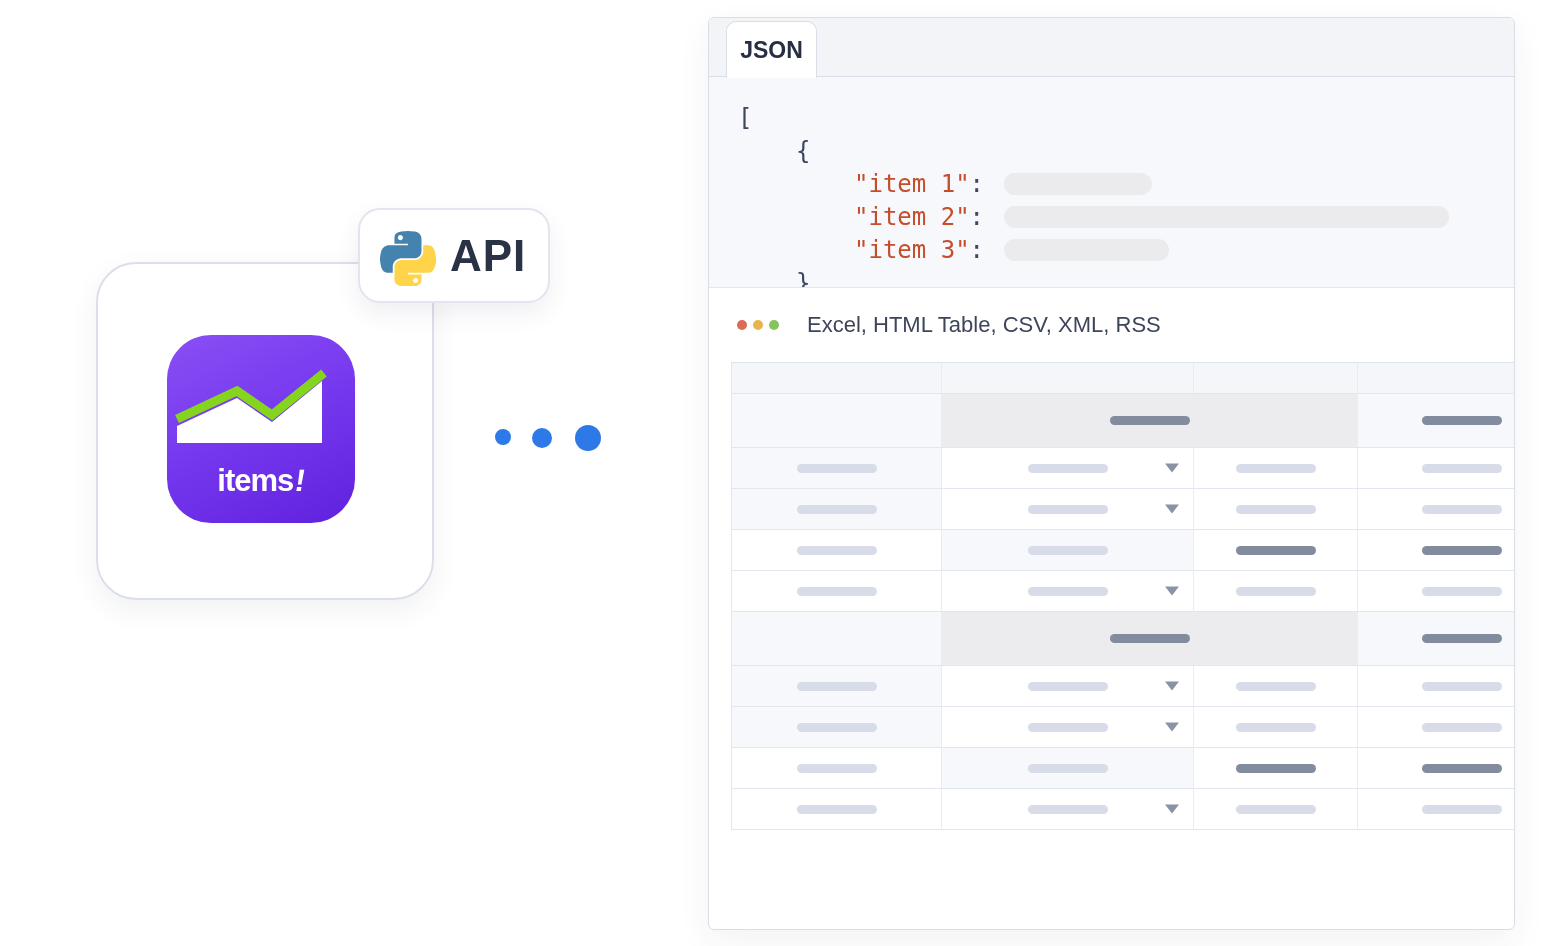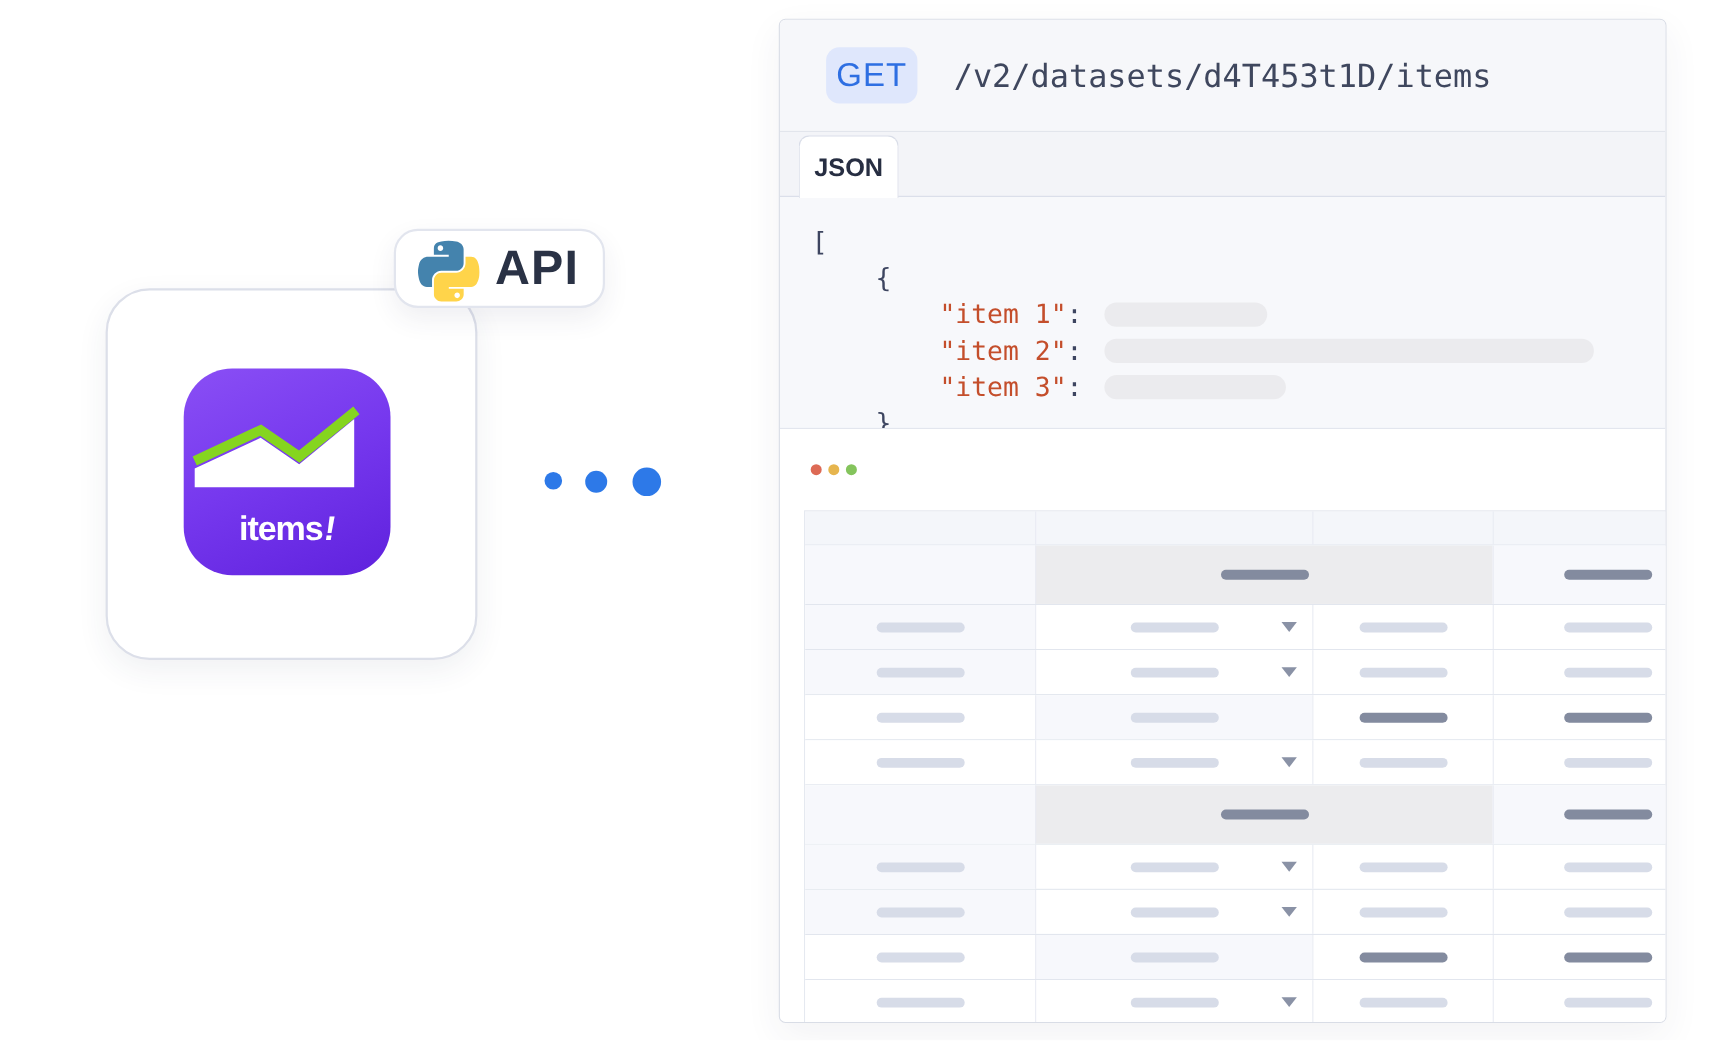--- a/index.html
+++ b/index.html
@@ -11,21 +11,21 @@
     background:#fff;border:2px solid #dcdfe9;border-radius:40px;
     box-shadow:0 10px 28px rgba(45,55,90,.07);}
   .yf-icon{position:absolute;left:167px;top:335px;width:188px;height:188px;
     border-radius:44px;overflow:hidden;
     background:linear-gradient(155deg,#8a4ff5 0%,#7638ee 48%,#5f21dd 100%);}
   .yf-icon svg{position:absolute;left:0;top:0;}
   .yf-word{position:absolute;left:0;top:126px;width:100%;text-align:center;
     color:#fff;font-weight:800;font-size:31px;letter-spacing:-1px;line-height:40px;}
   .yf-word .bang{display:inline-block;transform:skewX(-9deg);margin-left:2px;}
 
-  .api-chip{position:absolute;left:358px;top:208px;width:192px;height:72px;
+  .api-chip{position:absolute;left:358px;top:208px;width:192px;height:95px;
     background:#fff;border:2px solid #e2e5ee;border-radius:22px;
     box-shadow:0 10px 24px rgba(45,55,90,.08);
     display:flex;align-items:center;padding-left:20px;box-sizing:border-box;gap:14px;}
   .api-label{font-size:44px;font-weight:700;color:#2a3245;letter-spacing:1px;}
 
   .dots{position:absolute;left:0;top:0;}
   .conn-dot{position:absolute;border-radius:50%;}
 
   
   .panel{position:absolute;left:708px;top:17px;width:807px;height:913px;
@@ -98,42 +98,39 @@
   </div>
 
   <div class="dots">
       <span class="conn-dot" style="left: 495px; top: 429px; width: 16px; height: 16px; background: rgb(45, 121, 232);"></span>
       <span class="conn-dot" style="left: 532px; top: 428px; width: 20px; height: 20px; background: rgb(45, 121, 232);"></span>
       <span class="conn-dot" style="left: 575px; top: 425px; width: 26px; height: 26px; background: rgb(45, 121, 232);"></span>
     </div>
 
   <div class="panel">
 
-    <div class="topbar">
-      <span class="method" style="background: rgb(223, 231, 252); color: rgb(46, 111, 226);">GET</span>
-      <span class="path">/v2/datasets/d4T453t1D/items</span>
-    </div>
 
     <div class="tabstrip">
       <div class="tab">JSON</div>
     </div>
 
     <div class="code">
         <div class="code-line" style="padding-left: 0px;"><span style="color: rgb(61, 69, 96);">[</span></div>
         <div class="code-line" style="padding-left: 58px;"><span style="color: rgb(61, 69, 96);">{</span></div>
         <div class="code-line" style="padding-left: 116px;"><span style="color: rgb(196, 78, 43);">"item 1"</span><span style="color: rgb(61, 69, 96);">:</span><span class="code-pill" style="width: 148px; background: rgb(235, 235, 238);"></span></div>
         <div class="code-line" style="padding-left: 116px;"><span style="color: rgb(196, 78, 43);">"item 2"</span><span style="color: rgb(61, 69, 96);">:</span><span class="code-pill" style="width: 445px; background: rgb(235, 235, 238);"></span></div>
         <div class="code-line" style="padding-left: 116px;"><span style="color: rgb(196, 78, 43);">"item 3"</span><span style="color: rgb(61, 69, 96);">:</span><span class="code-pill" style="width: 165px; background: rgb(235, 235, 238);"></span></div>
         <div class="code-line" style="padding-left: 58px;"><span style="color: rgb(61, 69, 96);">}</span></div>
       </div>
 
     <div class="exportbar">
       <span class="tl-dot" style="background: rgb(221, 106, 85);"></span>
       <span class="tl-dot" style="background: rgb(230, 181, 78);"></span>
       <span class="tl-dot" style="background: rgb(132, 196, 92);"></span>
+      <span class="export-label">Excel, HTML Table, CSV, XML, RSS</span>
     </div>
 
     <div class="tablewrap">
         <div class="t-row header">
           <div class="t-cell" style="width: 209px;"></div>
           <div class="t-cell" style="width: 252px;"></div>
           <div class="t-cell" style="width: 164px;"></div>
           <div class="t-cell" style="width: 208px;"></div>
         </div>
         <div class="t-row group">

